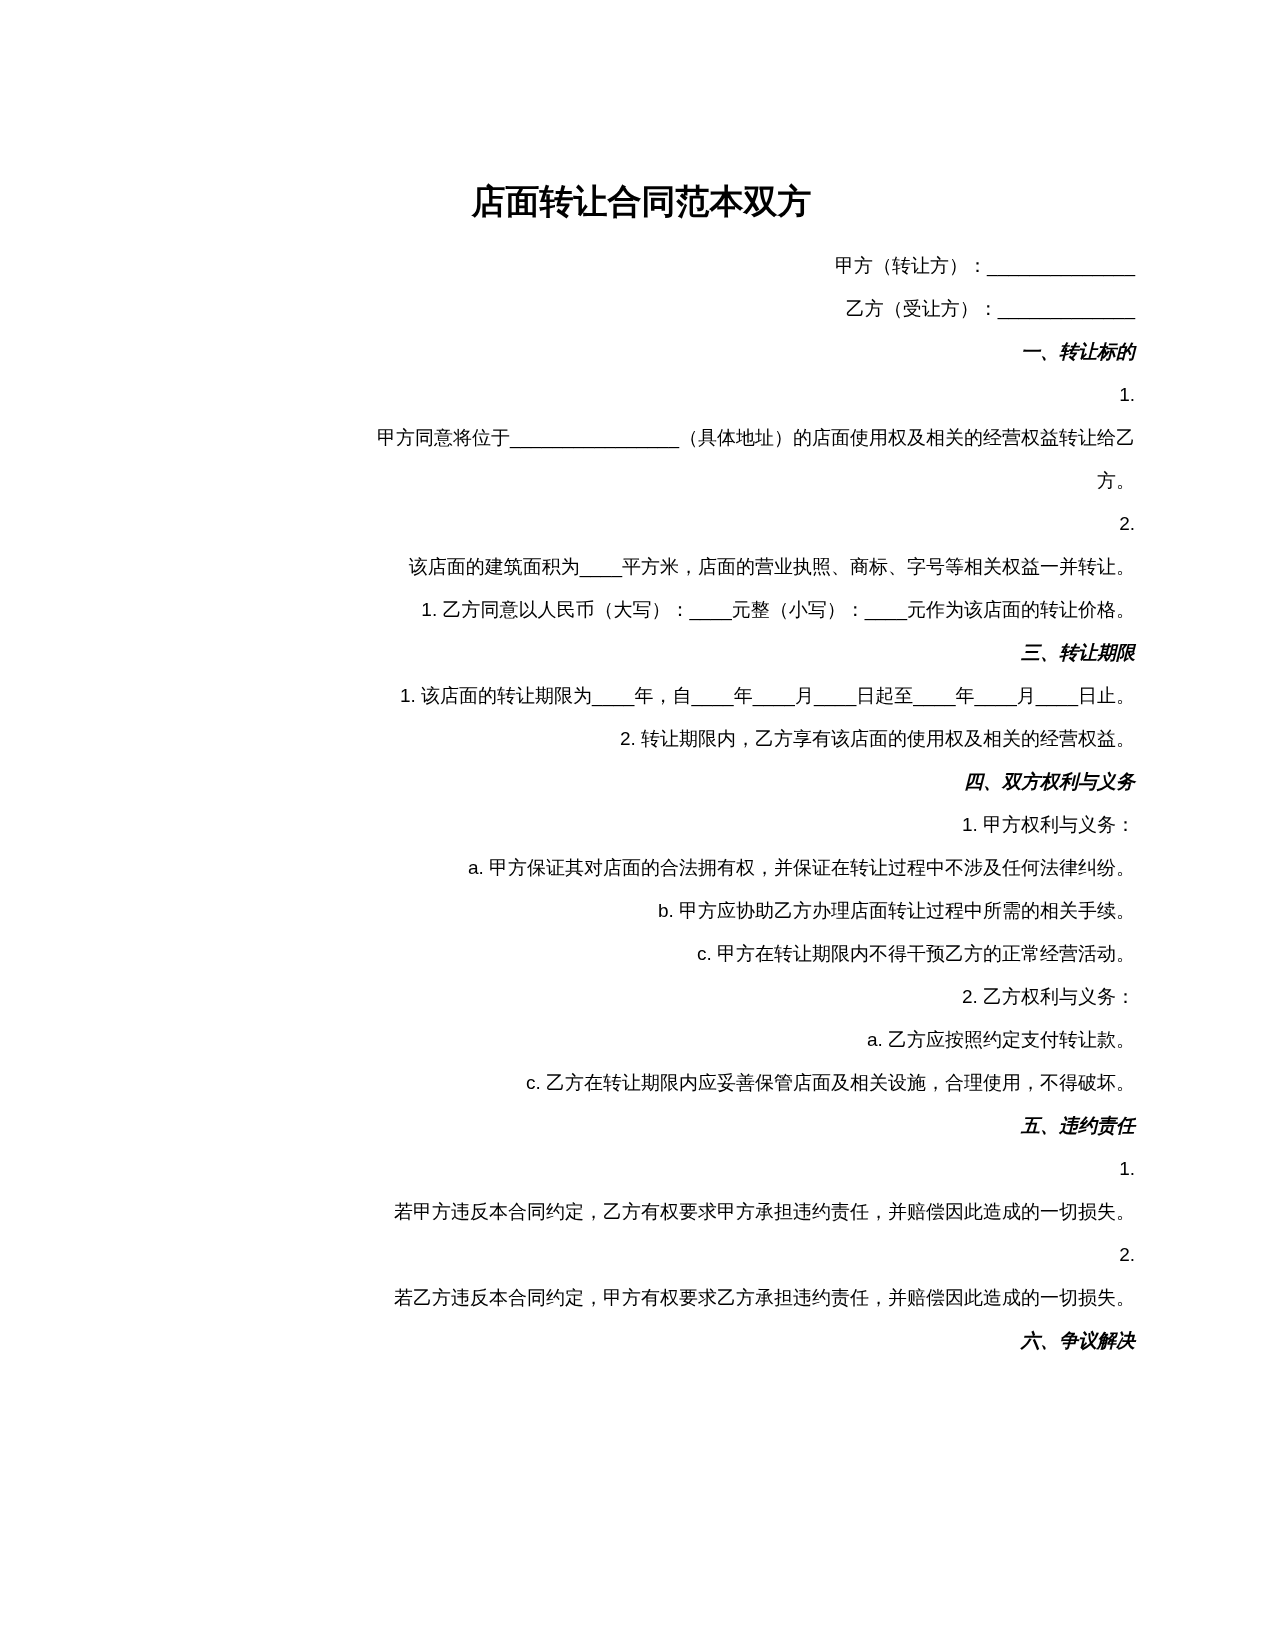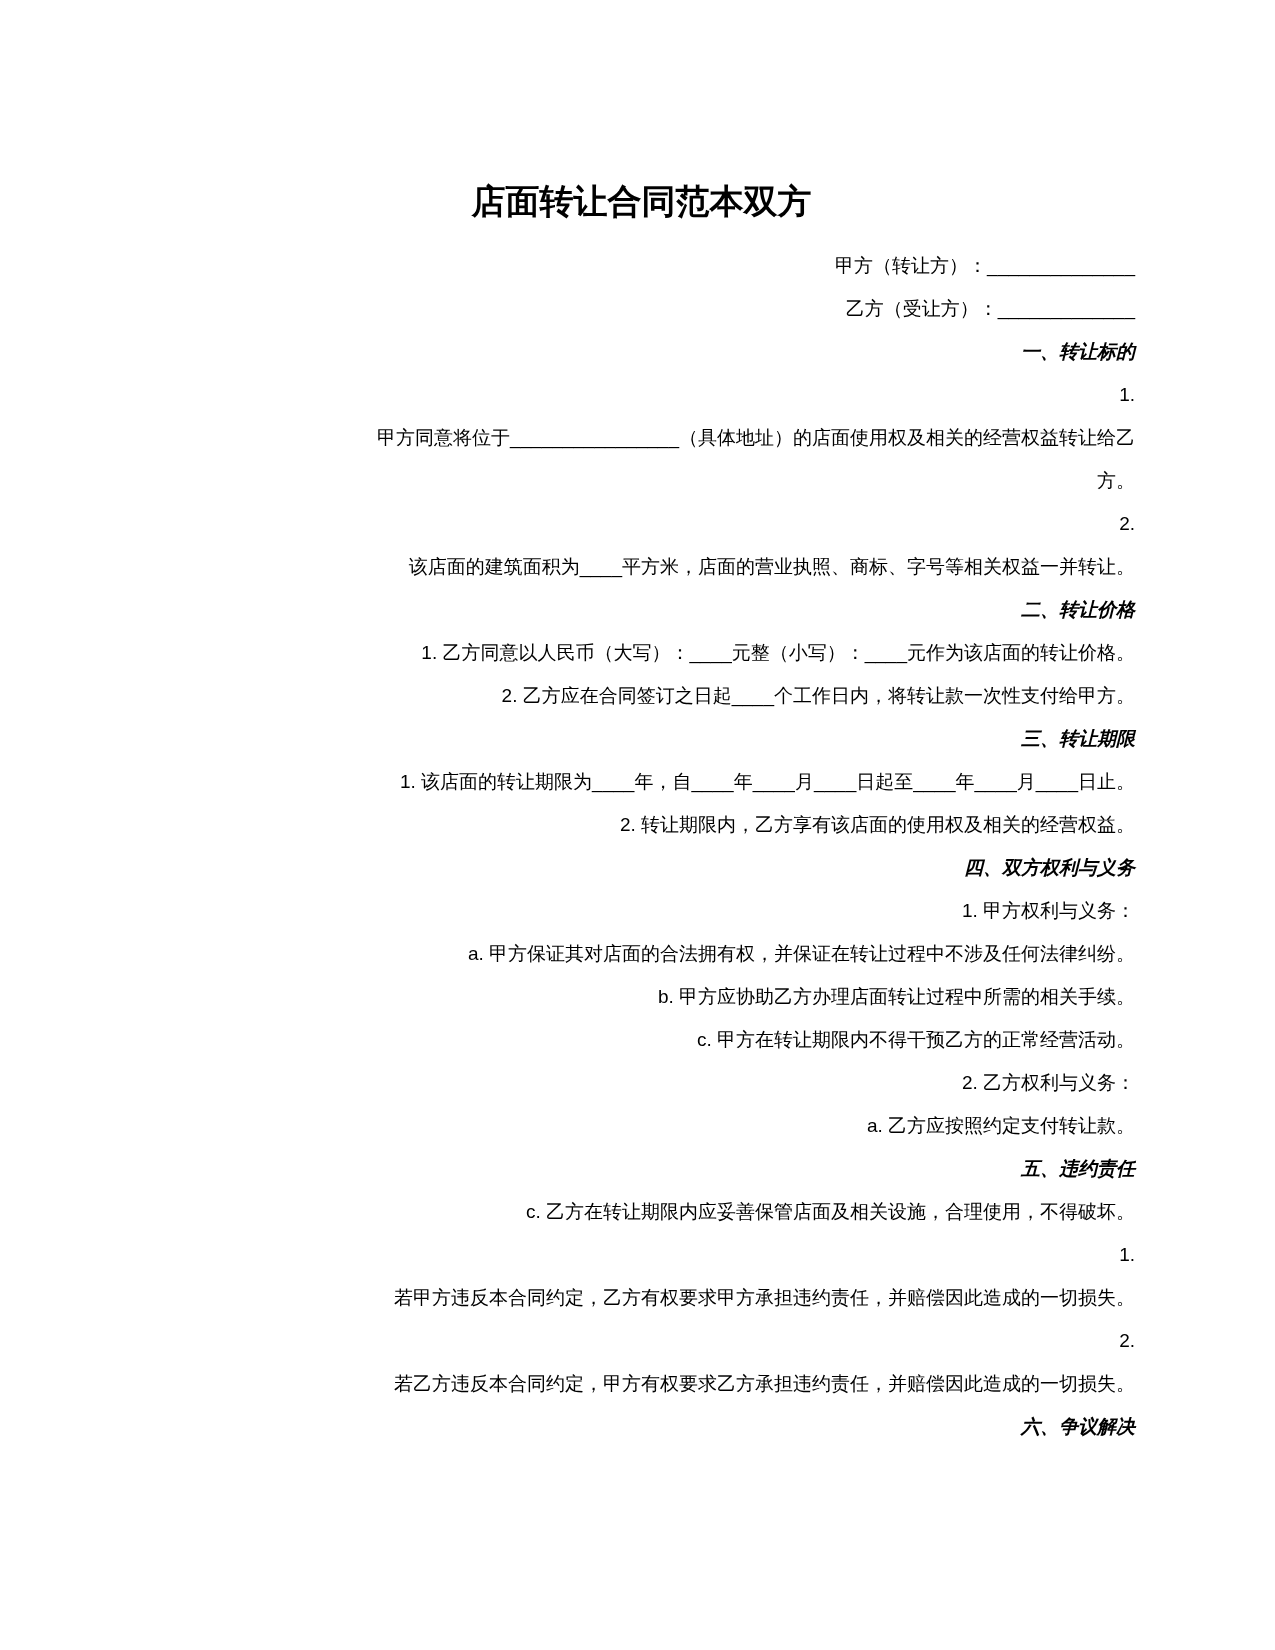--- a/index.html
+++ b/index.html
@@ -45,37 +45,35 @@
   <div class="line indent1">甲方（转让方）：______________</div>
   <div class="line indent1">乙方（受让方）：_____________</div>
 
   <div class="line indent1 heading">一、转让标的</div>
   <div class="line indent1">1.</div>
   <div class="line">甲方同意将位于________________（具体地址）的店面使用权及相关的经营权益转让给乙</div>
   <div class="line">方。</div>
   <div class="line indent1">2.</div>
   <div class="line">该店面的建筑面积为____平方米，店面的营业执照、商标、字号等相关权益一并转让。</div>
 
-  <div class="line indent1 heading">二、转让价格</div>
   <div class="line indent1">1. 乙方同意以人民币（大写）：____元整（小写）：____元作为该店面的转让价格。</div>
-  <div class="line indent1">2. 乙方应在合同签订之日起____个工作日内，将转让款一次性支付给甲方。</div>
 
   <div class="line indent1 heading">三、转让期限</div>
   <div class="line indent1">1. 该店面的转让期限为____年，自____年____月____日起至____年____月____日止。</div>
   <div class="line indent1">2. 转让期限内，乙方享有该店面的使用权及相关的经营权益。</div>
 
   <div class="line indent1 heading">四、双方权利与义务</div>
   <div class="line indent1">1. 甲方权利与义务：</div>
   <div class="line indent2">a. 甲方保证其对店面的合法拥有权，并保证在转让过程中不涉及任何法律纠纷。</div>
   <div class="line indent2">b. 甲方应协助乙方办理店面转让过程中所需的相关手续。</div>
   <div class="line indent2">c. 甲方在转让期限内不得干预乙方的正常经营活动。</div>
   <div class="line indent1">2. 乙方权利与义务：</div>
   <div class="line indent2">a. 乙方应按照约定支付转让款。</div>
+  <div class="line indent2">c. 乙方在转让期限内应妥善保管店面及相关设施，合理使用，不得破坏。</div>
+
   <div class="line indent1 heading">五、违约责任</div>
-
-  <div class="line indent2">c. 乙方在转让期限内应妥善保管店面及相关设施，合理使用，不得破坏。</div>
   <div class="line indent1">1.</div>
   <div class="line">若甲方违反本合同约定，乙方有权要求甲方承担违约责任，并赔偿因此造成的一切损失。</div>
   <div class="line indent1">2.</div>
   <div class="line">若乙方违反本合同约定，甲方有权要求乙方承担违约责任，并赔偿因此造成的一切损失。</div>
 
   <div class="line indent1 heading">六、争议解决</div>
 </div>
 
 </body></html>

